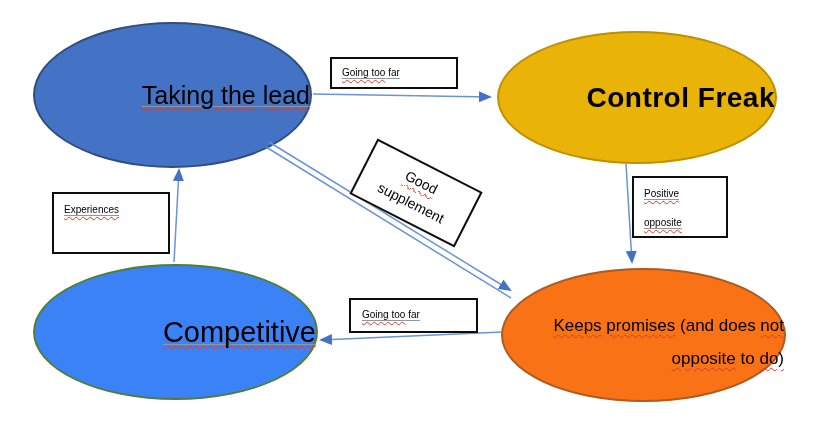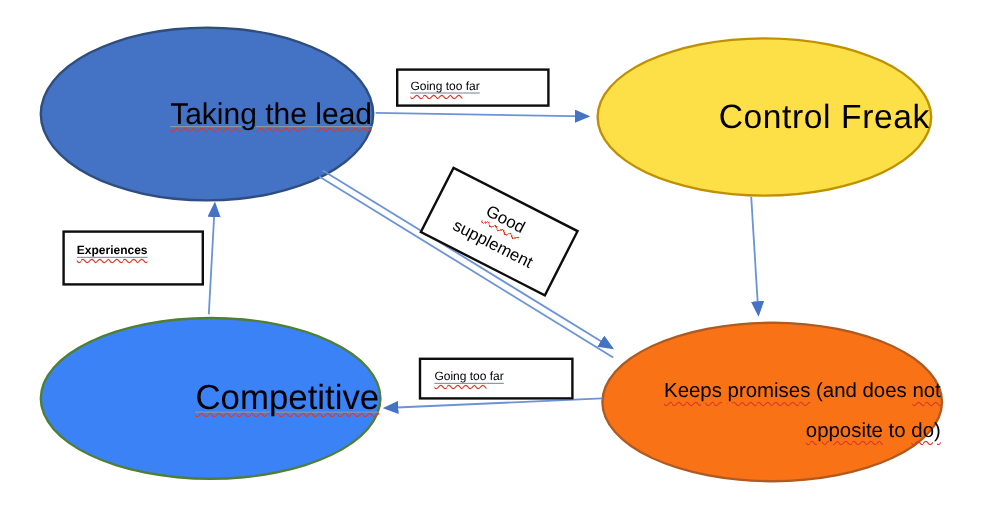--- a/index.html
+++ b/index.html
@@ -1,37 +1,37 @@
 <!DOCTYPE html>
 <html><head>
 <meta charset="utf-8">
 <style>
   html,body{margin:0;padding:0;background:#ffffff;}
   .canvas{position:relative;width:828px;height:423px;background:#ffffff;
           font-family:"Liberation Sans",sans-serif;color:#000;overflow:hidden;}
   .ellipse{position:absolute;border-radius:50%;display:flex;flex-direction:column;
            align-items:flex-end;justify-content:center;text-align:center;z-index:1;box-sizing:border-box;}
   .node-blue  {left:33px; top:22px;  width:279px;height:146px;background:#4472c4;border:2px solid #2f4e7e;}
-  .node-gold  {left:497px;top:31px;  width:280px;height:133px;background:#fde047;border:2px solid #bf9000;}
+  .node-gold  {left:497px;top:31px;  width:280px;height:133px;background:#eab308;border:2px solid #bf9000;font-weight:bold;}
   .node-green {left:33px; top:264px; width:285px;height:136px;background:#3b82f6;border:2px solid #507e32;}
   .node-orange{left:501px;top:268px; width:285px;height:134px;background:#f97316;border:2px solid #ae5a21;padding-top:14px;}
   .t-blue{font-size:25px;} .t-gold{font-size:28px;letter-spacing:.5px;}
   .t-green{font-size:29px;} .t-orange{font-size:17px;line-height:33px;white-space:nowrap;}
   .sq{text-decoration-line:underline;text-decoration-style:wavy;
       text-decoration-color:#dd3a26;text-decoration-thickness:1px;text-underline-offset:3px;}
   .gl{text-decoration-line:underline;text-decoration-style:solid;
       text-decoration-color:#8c97a6;text-decoration-thickness:1px;text-underline-offset:2px;}
   svg.wires{position:absolute;left:0;top:0;z-index:2;}
   .lbl{position:absolute;background:#ffffff;border:2px solid #0d0d0d;box-sizing:border-box;
        font-size:10px;z-index:3;}
   .lbl .line{white-space:nowrap;}
   .lbl-top   {left:330px;top:57px; width:128px;height:32px;padding-left:10px;line-height:27px;}
   .lbl-bottom{left:349px;top:298px;width:129px;height:35px;padding-left:11px;line-height:30px;}
   .lbl-right {left:632px;top:176px;width:96px; height:62px;padding:1px 0 0 10px;line-height:29px;}
-  .lbl-left  {left:52px; top:192px;width:118px;height:46px;padding:1px 0 0 10px;line-height:29px;font-weight:bold;}
+  .lbl-left  {left:52px; top:192px;width:118px;height:62px;padding:1px 0 0 10px;line-height:29px;}
   .lbl-diag  {left:357px;top:162px;width:118px;height:62px;transform:rotate(27deg);
               display:flex;flex-direction:column;align-items:center;justify-content:center;
               font-size:14px;line-height:23px;text-align:center;}
 </style>
 </head>
 <body>
 
 <div class="canvas">
 
   <div class="ellipse node-blue">
@@ -62,20 +62,24 @@
     <line x1="502" y1="332" x2="321" y2="340" stroke="#6b93d6" stroke-width="1.5" marker-end="url(#arrow)"></line>
     <line x1="174" y1="262" x2="179" y2="170" stroke="#6b93d6" stroke-width="1.5" marker-end="url(#arrow)"></line>
     <line x1="269" y1="142" x2="510" y2="290" stroke="#6b93d6" stroke-width="1.5" marker-end="url(#arrow)"></line>
     <line x1="266" y1="147" x2="511" y2="298" stroke="#6b93d6" stroke-width="1.5"></line>
   </svg>
 
   <div class="lbl lbl-top">
     <div class="line gl"><span class="sq">Going too</span><span> far</span></div>
   </div>
 
+  <div class="lbl lbl-right">
+    <div class="line gl"><span class="sq">Positive</span></div>
+    <div class="line gl"><span class="sq">opposite</span></div>
+  </div>
 
   <div class="lbl lbl-bottom">
     <div class="line gl"><span class="sq">Going too</span><span> far</span></div>
   </div>
 
   <div class="lbl lbl-left">
     <div class="line gl"><span class="sq">Experiences</span></div>
   </div>
 
   <div class="lbl lbl-diag">

